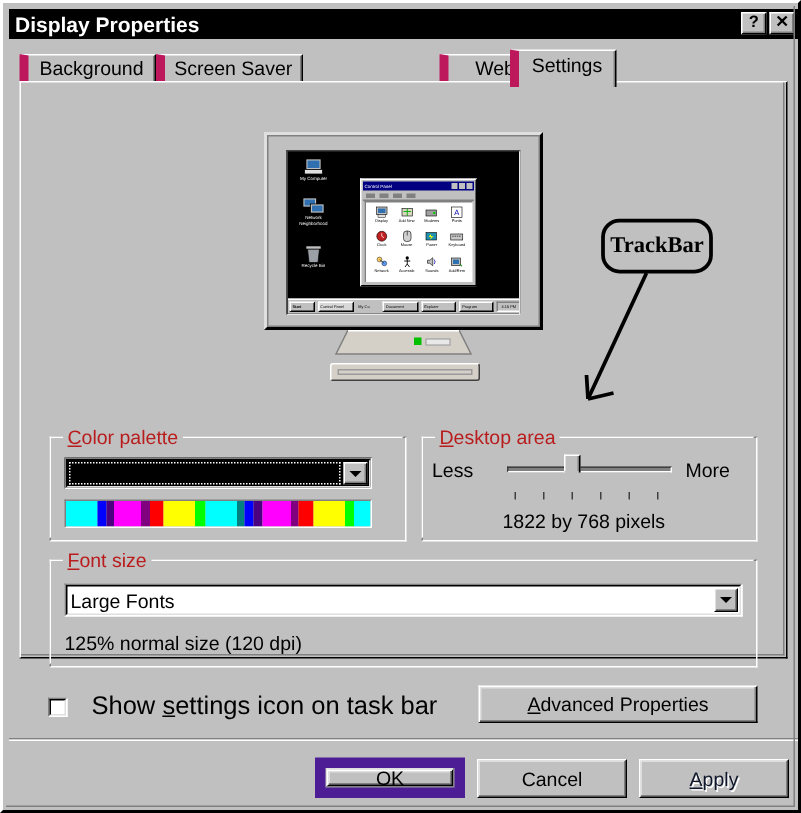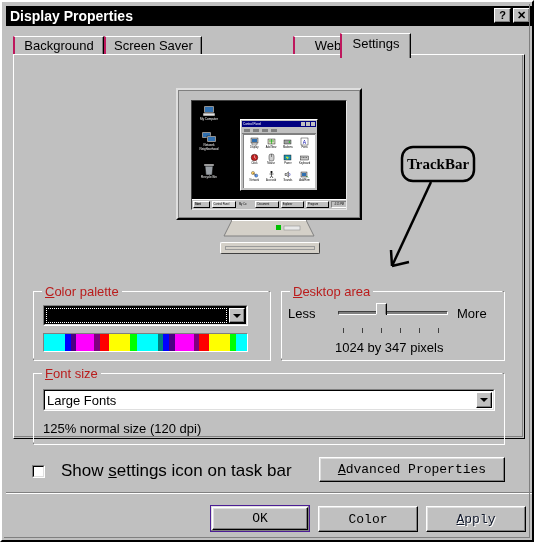--- a/index.html
+++ b/index.html
@@ -73,21 +73,21 @@
   
   #tabstrip {
     position: absolute; left: 11px; top: 31px;
     width: 512px; height: 22px;
   }
   .tab {
     position: absolute; top: 3px;
     height: 19px;
     background: #c0c0c0;
     border-top: 1px solid #ffffff;
-    border-left: 2px solid #be185d;
+    border-left: 6px solid #be185d;
     border-right: 1px solid #000000;
     box-shadow: inset -1px 0 0 #808080;
     box-sizing: border-box;
     font-size: 13px;
     text-align: center;
     line-height: 17px;
     white-space: nowrap;
     cursor: default;
     color: #000;
   }
@@ -332,24 +332,24 @@
   
   .btn {
     position:absolute;
     background:#c0c0c0;
     border-top:1px solid #ffffff; border-left:1px solid #ffffff;
     border-right:1px solid #000000; border-bottom:1px solid #000000;
     box-shadow: inset -1px -1px 0 #808080, inset 1px 1px 0 #dfdfdf;
     box-sizing:border-box;
     font-size:13px; text-align:center; color:#000;
     display:flex; align-items:center; justify-content:center;
-    cursor:default; white-space:nowrap;font-family:Liberation Mono, monospace;
+    cursor:default; white-space:nowrap;
   }
   .btn.default {
-    border:1px solid #4c1d95;
+    border:7px solid #4c1d95;
     text-align:center;
   }
   .btn.default .face{
     position:absolute; left:1px; top:1px; right:1px; bottom:1px;
     background:#c0c0c0;
     border-top:1px solid #ffffff; border-left:1px solid #ffffff;
     border-right:1px solid #000000; border-bottom:1px solid #000000;
     box-shadow: inset -1px -1px 0 #808080, inset 1px 1px 0 #dfdfdf;
     box-sizing:border-box;
     display:flex; align-items:center; justify-content:center;
@@ -635,21 +635,21 @@
     <div class="tb-tick" style="left:43px;"></div>
     <div class="tb-tick" style="left:62px;"></div>
     <div class="tb-tick" style="left:81px;"></div>
     <div class="tb-tick" style="left:100px;"></div>
     <div id="tb-thumb" style="left:38px;">
       <div class="tipL"></div>
       <div class="body"></div>
       <div class="tip"></div>
     </div>
   </div>
-  <span class="static-label" style="left:333px;top:338px;">1024 by 347 pixels</span>
+  <span class="static-label" style="left:333px;top:338px;">1822 by 768 pixels</span>
 
   <div class="group" style="left:31px;top:371px;width:472px;height:72px;">
     <div class="inner"></div>
     <span class="group-title">
       <u class="acc">F</u><span>ont size</span>
     </span>
   </div>
   <div class="combo" id="combo-font" style="left:41px;top:387px;width:452px;height:22px;">
     <span class="shadow"></span>
     <span class="ctext">Large Fonts</span>
@@ -669,21 +669,21 @@
   </div>
 
   <div id="sep"></div>
 
   <div class="btn default" style="left:208px;top:503px;width:100px;height:27px;">
     <span class="face">
         <span>OK</span>
       </span>
   </div>
   <div class="btn" style="left:316px;top:504px;width:100px;height:26px;">
-    <span>Color</span>
+    <span>Cancel</span>
   </div>
   <div class="btn disabled" style="left:424px;top:504px;width:100px;height:26px;">
     <span><u class="acc">A</u>pply</span>
   </div>
 
   <svg id="callout-svg" viewBox="0 0 104 132">
     <rect x="24" y="5" width="72" height="34" rx="11" ry="11" fill="#c0c0c0" stroke="#000000" stroke-width="2.5"></rect>
     <line x1="53" y1="40" x2="14" y2="124" stroke="#000000" stroke-width="2.5"></line>
     <path d="M14 124 L13 108 M14 124 L31 120" stroke="#000000" stroke-width="2.5" fill="none"></path>
   </svg>

